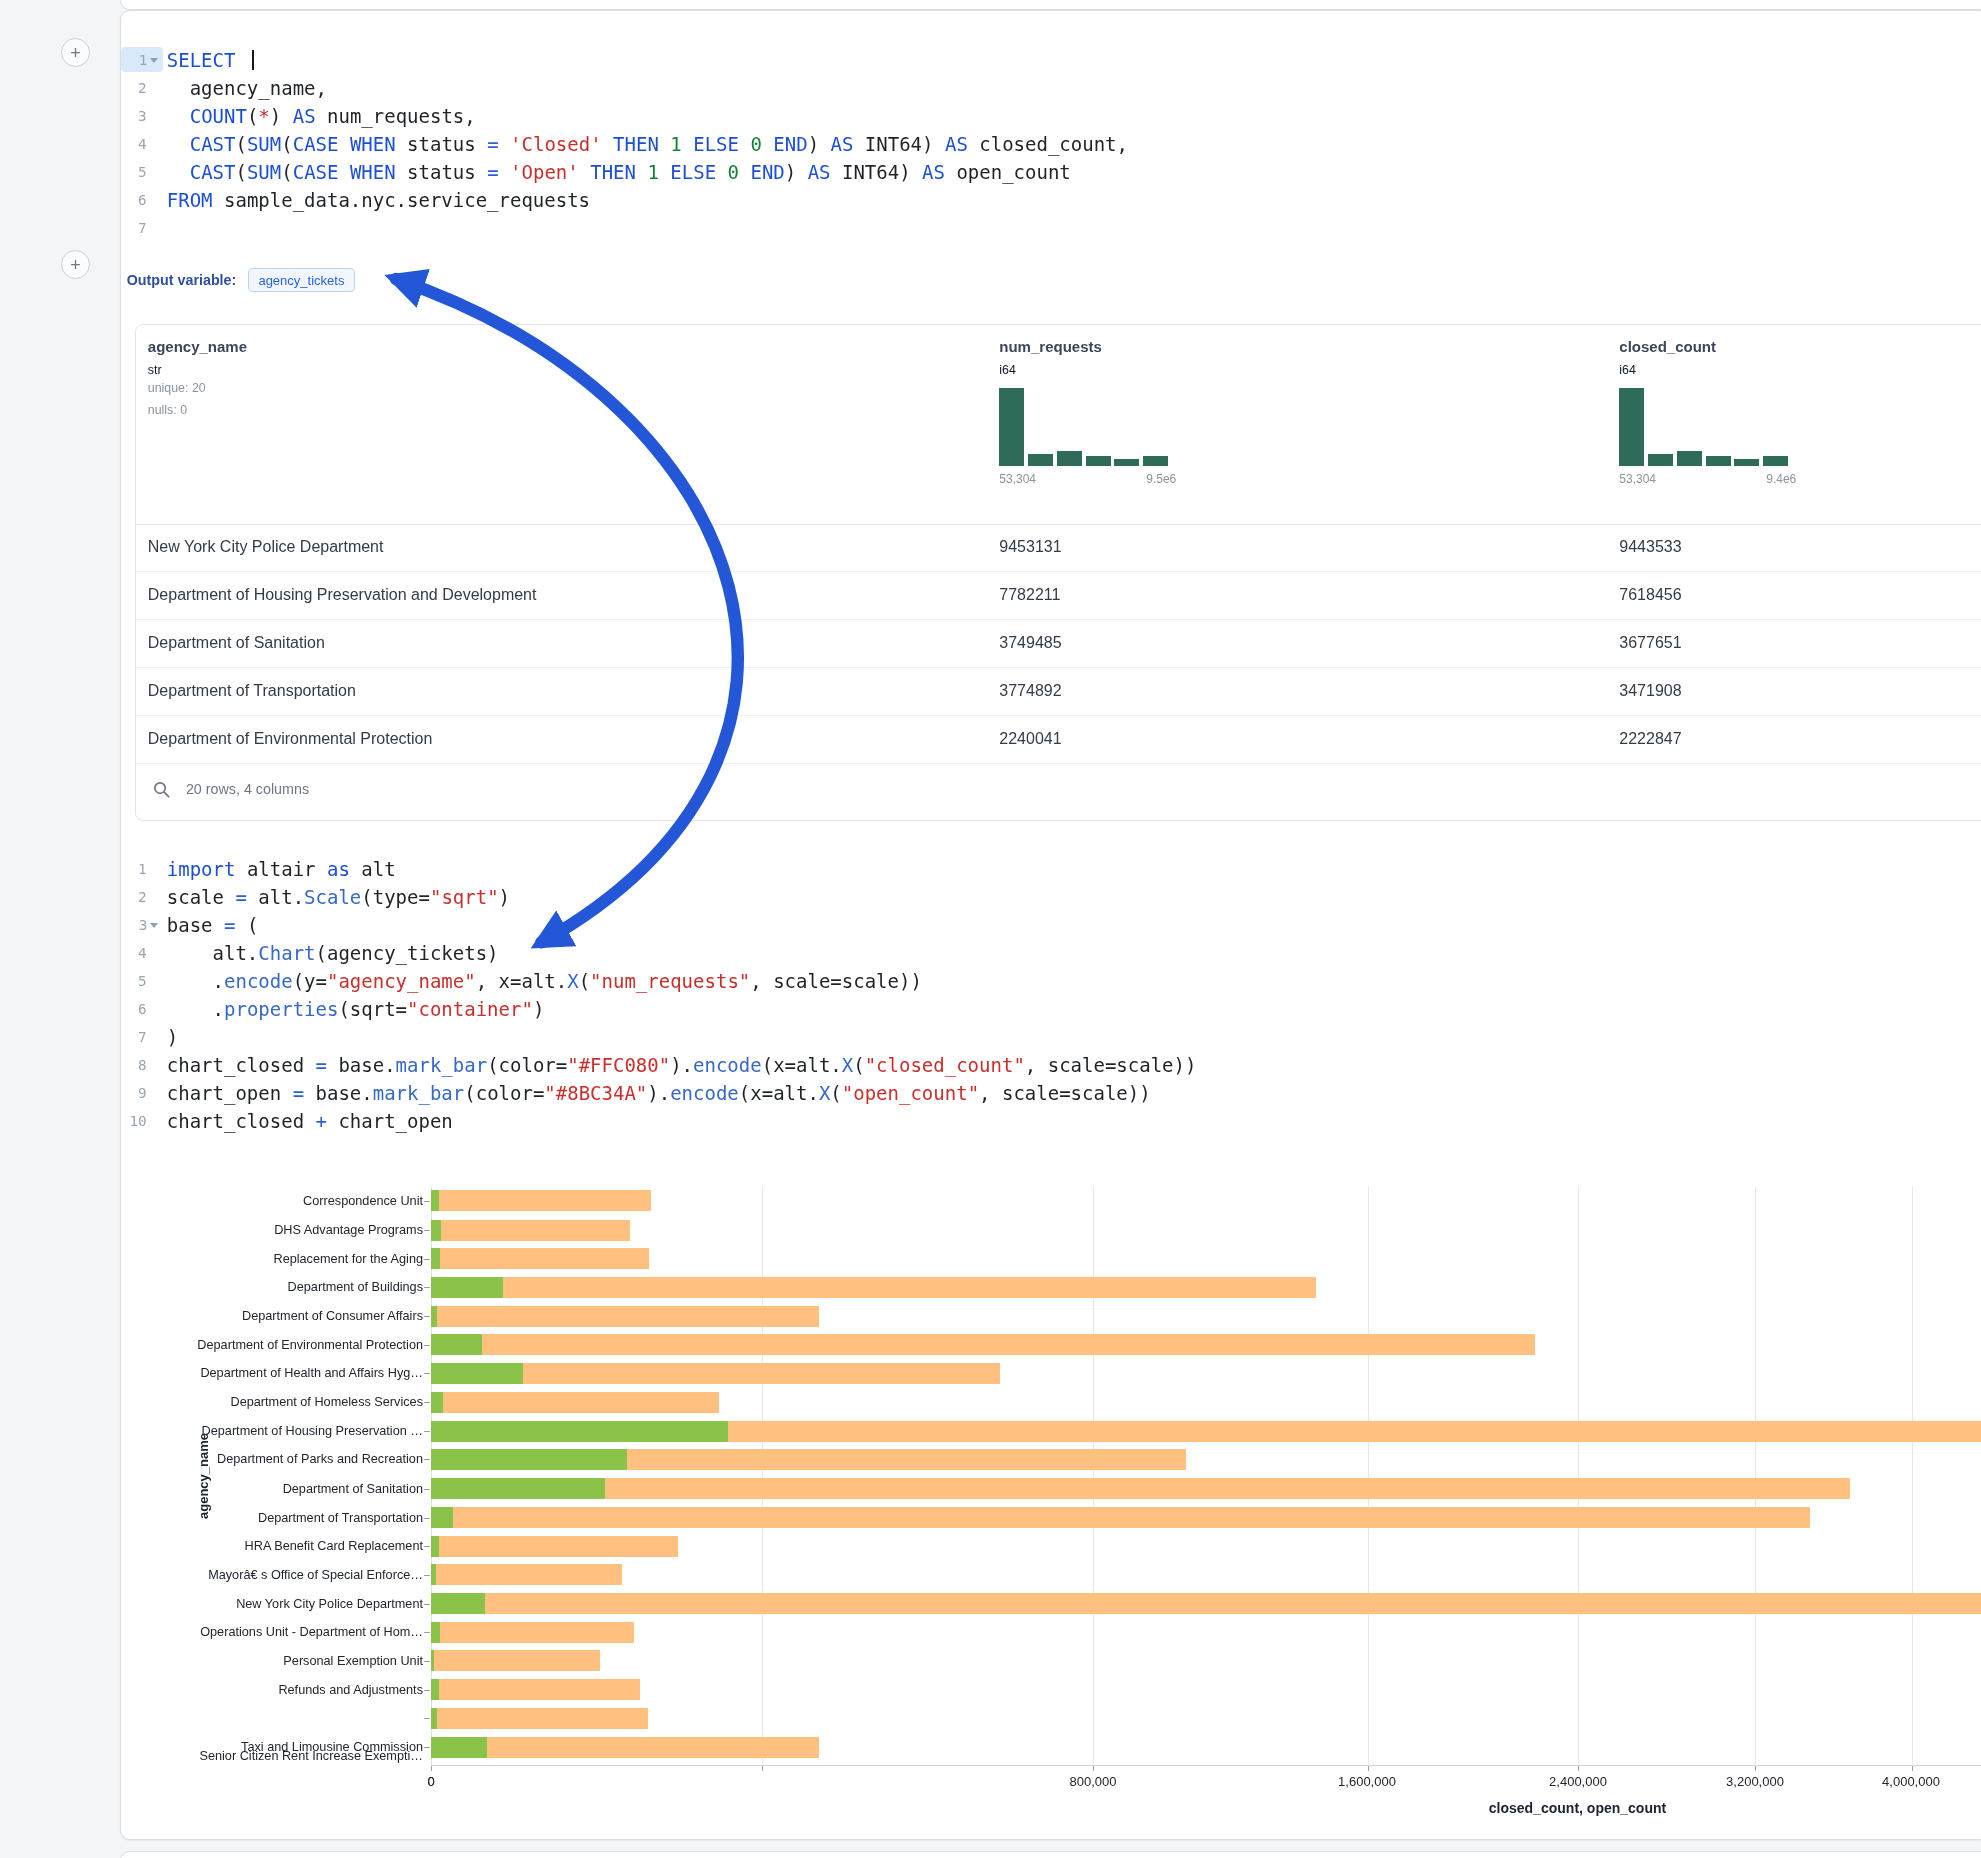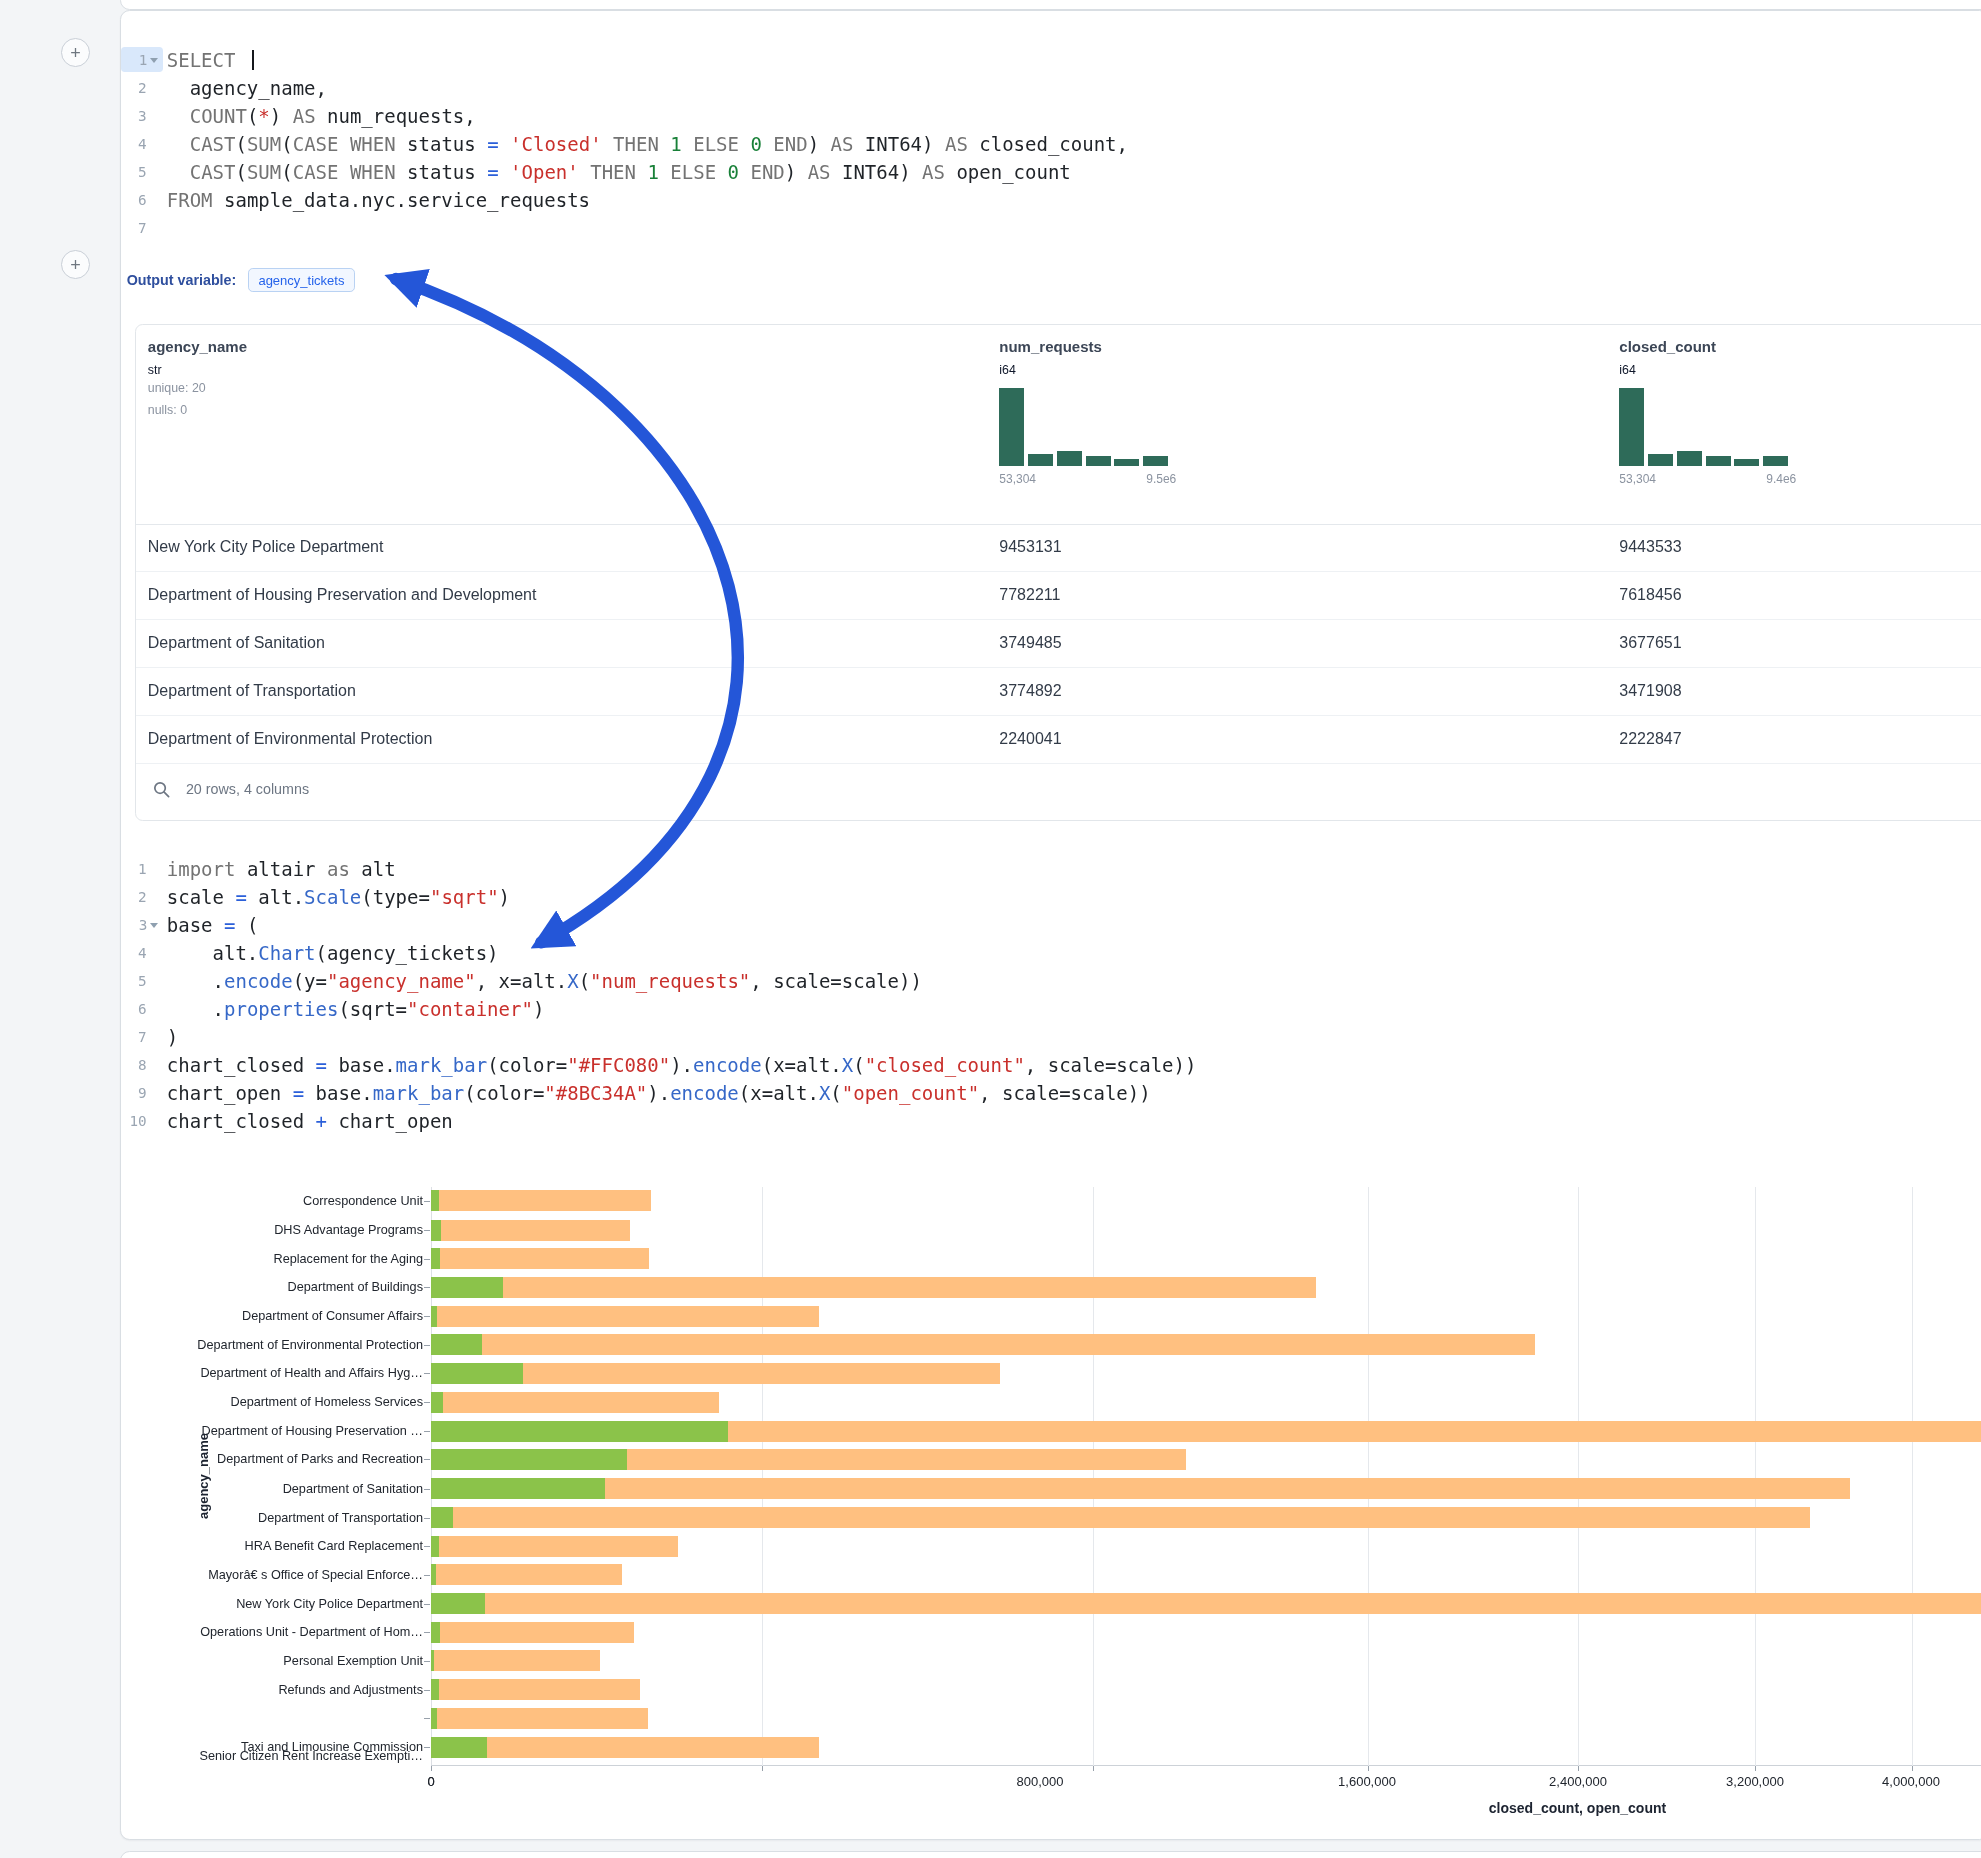--- a/index.html
+++ b/index.html
@@ -29,21 +29,21 @@
   #py-code{top:844px;}
   .code-row{display:flex;height:28px;align-items:center;}
   .gutter{width:42px;height:25px;display:flex;align-items:center;justify-content:flex-end;
           gap:2.9px;padding-right:4.8px;box-sizing:border-box;border-radius:3.8px;}
   .gutter.hl{background:#d9e8fb;}
   .ln{font:14.3px "DejaVu Sans Mono",monospace;color:#9aa5b2;min-width:19px;text-align:right;}
   .fold-tri{width:0;height:0;border-left:4.3px solid transparent;border-right:4.3px solid transparent;
             border-top:5.7px solid #8fa0b0;margin-bottom:-1.9px;}
   .fold-space{width:8.6px;height:5.7px;}
   .code-text{margin-left:3.8px;font:19px/28px "DejaVu Sans Mono",monospace;white-space:pre;color:#1f2328;}
-  .tk-k{color:#737373;}  .tk-s{color:#c9302c;}  .tk-n{color:#188038;}
+  .tk-k{color:#1d4ed8;}  .tk-s{color:#c9302c;}  .tk-n{color:#188038;}
   .tk-o{color:#2b5fd9;}  .tk-f{color:#3668c8;}  .tk-d{color:#1f2328;}
   .cursor{display:inline-block;width:1.9px;height:20px;background:#15181c;vertical-align:-3.8px;margin-left:4.8px;}
 
   
   .output-row{position:absolute;left:5.7px;top:254px;height:31px;display:flex;align-items:center;gap:11.5px;}
   .outvar-label{font-size:14.3px;font-weight:bold;color:#2f4f9e;}
   .outvar-chip{font-size:13px;color:#2563eb;background:#f2f7ff;border:1px solid #b9d2f3;
                border-radius:4.8px;padding:3.8px 9.6px;white-space:nowrap;max-width:88px;overflow:hidden;cursor:pointer;}
 
   
@@ -395,21 +395,21 @@
         <div class="ytick" style="top: 503px;"></div>
         <div class="bar" style="top: 521px; width: 217px; background: rgb(255, 192, 128);"></div>
         <div class="bar" style="top: 521px; width: 5.7px; background: rgb(139, 195, 74);"></div>
         <div class="ytick" style="top: 531px;"></div>
         <div class="bar" style="top: 550px; width: 388px; background: rgb(255, 192, 128);"></div>
         <div class="bar" style="top: 550px; width: 56px; background: rgb(139, 195, 74);"></div>
         <div class="ytick" style="top: 560px;"></div>
       </div>
     <div id="xlabels">
         <div class="xlab" style="left: 310px;">0</div>
-        <div class="xlab" style="left: 919px;">800,000</div>
+        <div class="xlab" style="left: 972px;">800,000</div>
         <div class="xlab" style="left: 1246px;">1,600,000</div>
         <div class="xlab" style="left: 1457px;">2,400,000</div>
         <div class="xlab" style="left: 1634px;">3,200,000</div>
         <div class="xlab" style="left: 1790px;">4,000,000</div>
         <div class="xlab" style="left: 310px;">0</div>
       </div>
     <div class="xtitle">closed_count, open_count</div>
     <div class="ytitle">agency_name</div>
 
   </div>

